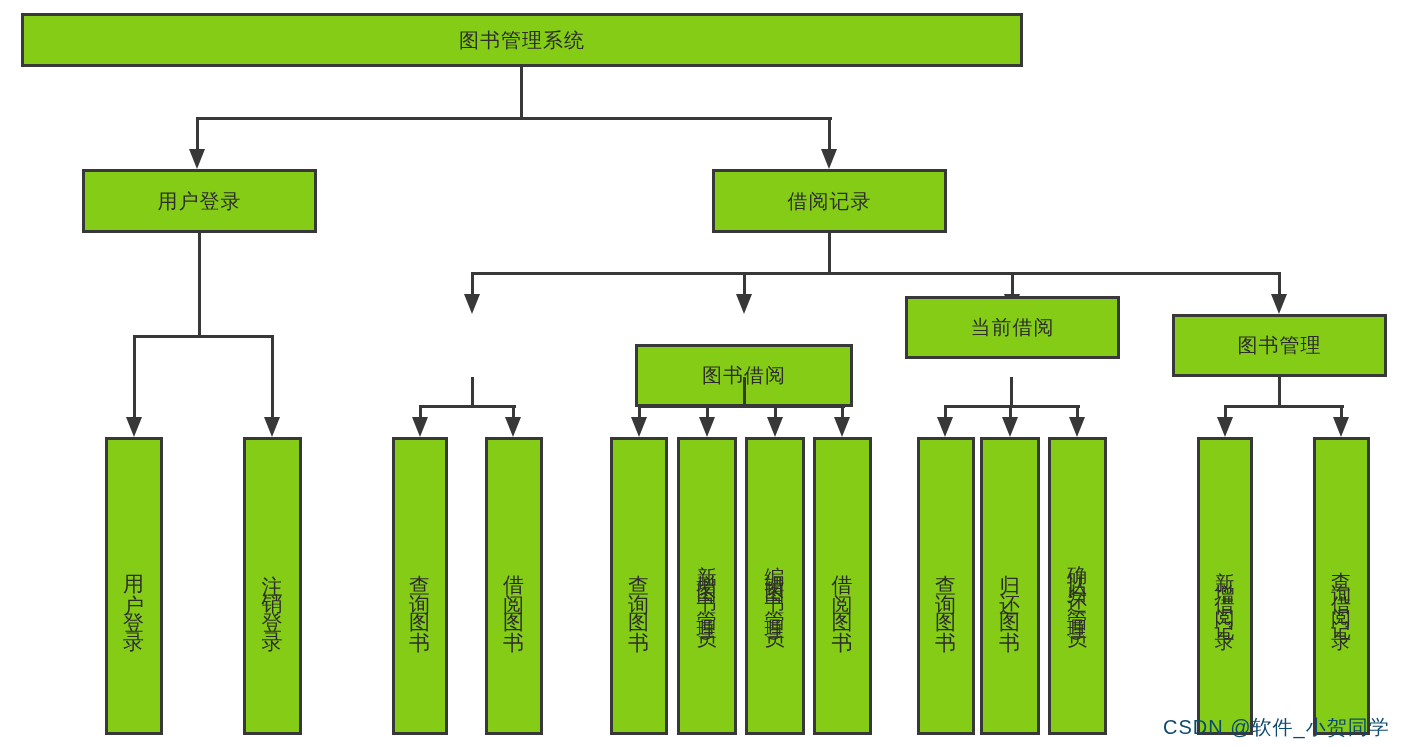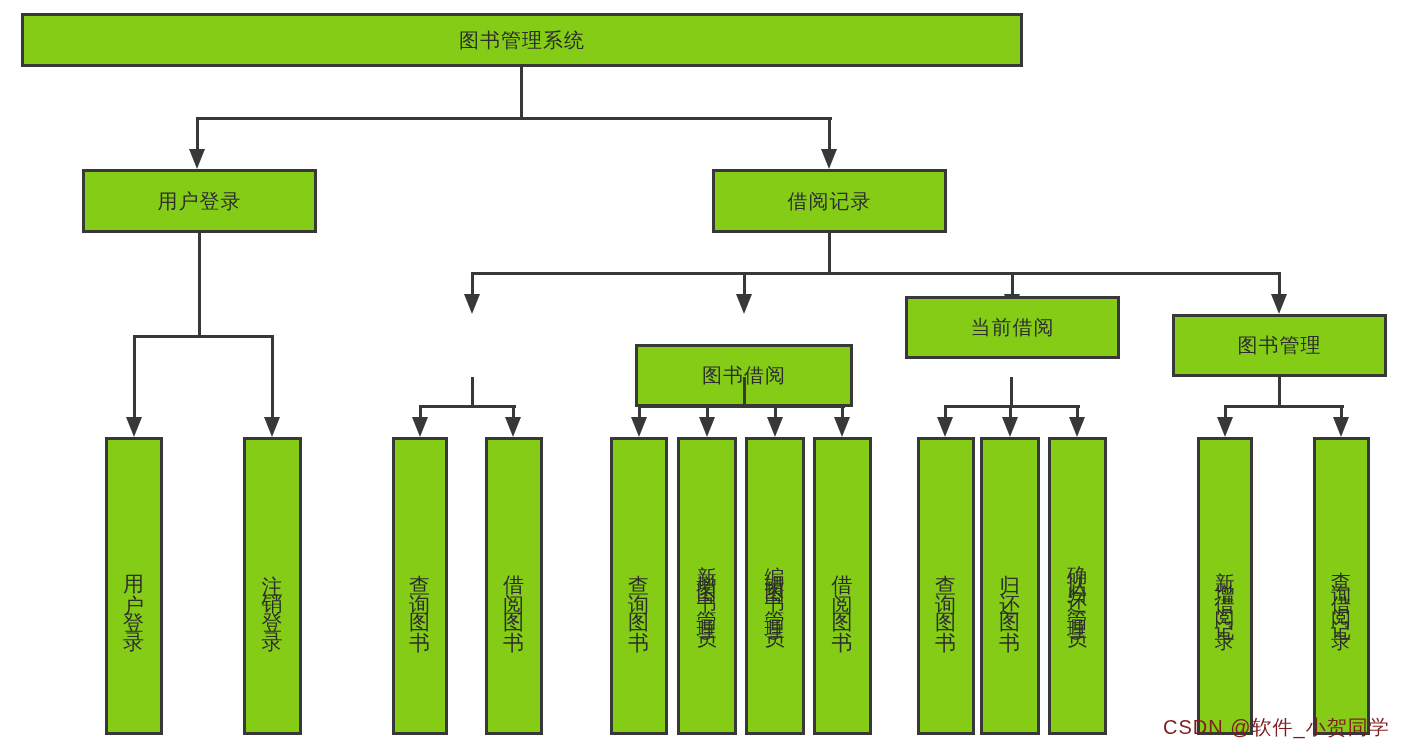--- a/index.html
+++ b/index.html
@@ -23,21 +23,21 @@
   .pitch-norm .vtext { font-size:20px; letter-spacing:9px;  margin-top:9px; }
   .vline { position:absolute; width:3px; background:#383838; }
   .hline { position:absolute; height:3px; background:#383838; }
   .arrow {
     position:absolute; width:0; height:0;
     border-left:8px solid transparent; border-right:8px solid transparent;
     border-top:20px solid #383838;
   }
   .watermark {
     position:absolute; left:1163px; top:714px; font-size:20px;
-    color:#7f1d1d; letter-spacing:1px; white-space:nowrap; z-index:5;
+    color:#0c4a6e; letter-spacing:1px; white-space:nowrap; z-index:5;
   }
 </style>
 </head>
 <body>
 
 <div class="canvas">
 
   <div class="node hnode" style="left:21px; top:13px; width:1002px; height:54px;">
     <span>图书管理系统</span>
   </div>

